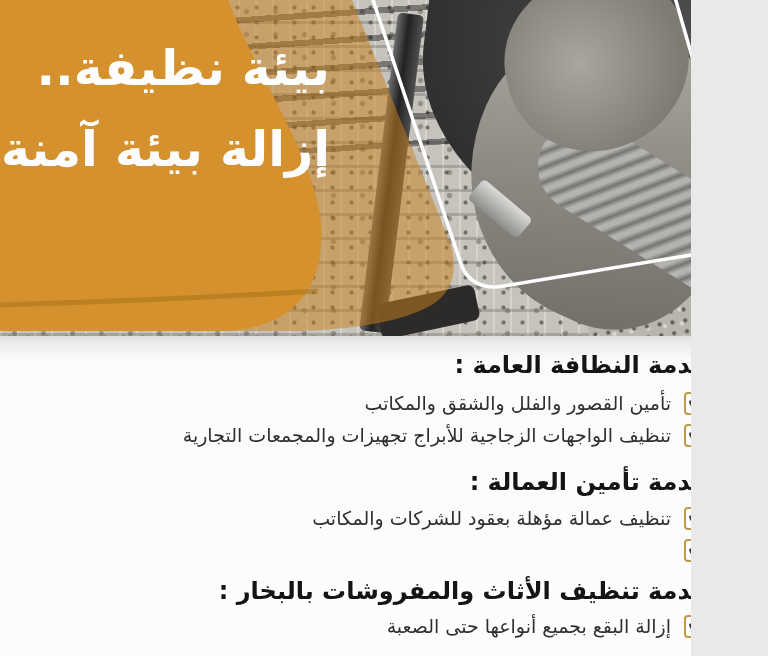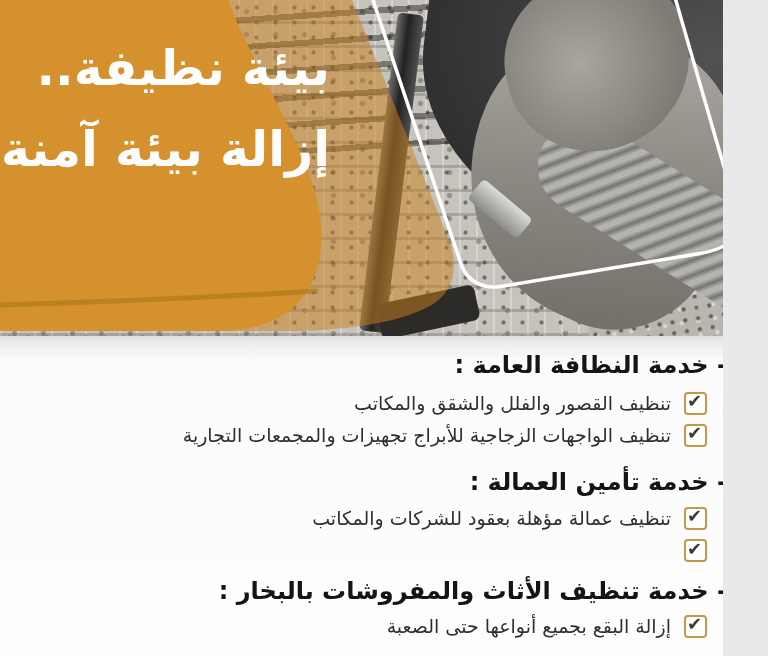--- a/index.html
+++ b/index.html
@@ -1,18 +1,18 @@
 <!DOCTYPE html>
 <html lang="ar"><head>
 <meta charset="utf-8">
 <style>
   html,body{margin:0;padding:0;background:#e9e9e9;}
   .page{
     position:relative;width:691px;height:656px;overflow:hidden;
-    background:#fcfcfc;font-family:"DejaVu Sans",sans-serif;padding-left:32px;
+    background:#fcfcfc;font-family:"DejaVu Sans",sans-serif;
   }
   
   .hero{position:absolute;left:0;top:0;width:768px;height:336px;overflow:hidden;background:#c7c5c0;}
   .carpet{
     position:absolute;inset:0;
     background-color:#c6c3bd;
     background-image:
       radial-gradient(circle, rgba(45,43,40,.55) 1.5px, transparent 2.6px),
       radial-gradient(circle, rgba(96,92,86,.5) 2px, transparent 3.2px),
       repeating-linear-gradient(0deg, rgba(35,33,30,.20) 0 3px, transparent 3px 24px),
@@ -140,21 +140,21 @@
   </div>
 
   <div class="content">
 
     <div class="svc-heading h1r">1 - خدمة النظافة العامة :</div>
 
     <div class="svc-row r1">
       <span class="checkbox">
         <span class="mark">✔</span>
       </span>
-      <span class="svc-text">تنظيف القصور والفلل والشقق والمكاتب</span>
+      <span class="svc-text">تأمين القصور والفلل والشقق والمكاتب</span>
     </div>
 
     <div class="svc-row r2">
       <span class="checkbox">
         <span class="mark">✔</span>
       </span>
       <span class="svc-text">تنظيف الواجهات الزجاجية للأبراج تجهيزات والمجمعات التجارية</span>
     </div>
 
     <div class="svc-heading h2r">3 - خدمة تأمين العمالة :</div>

